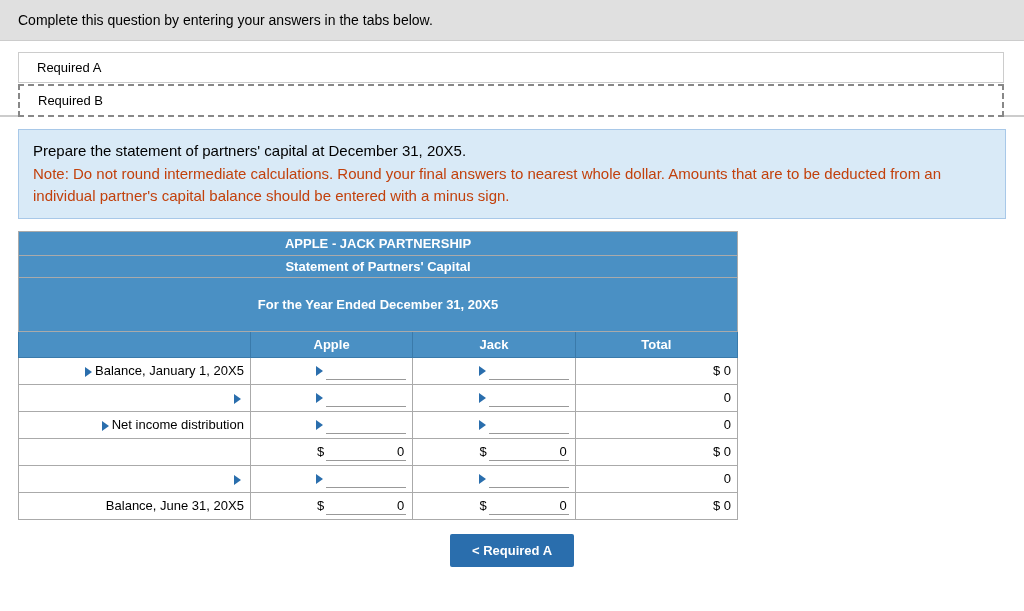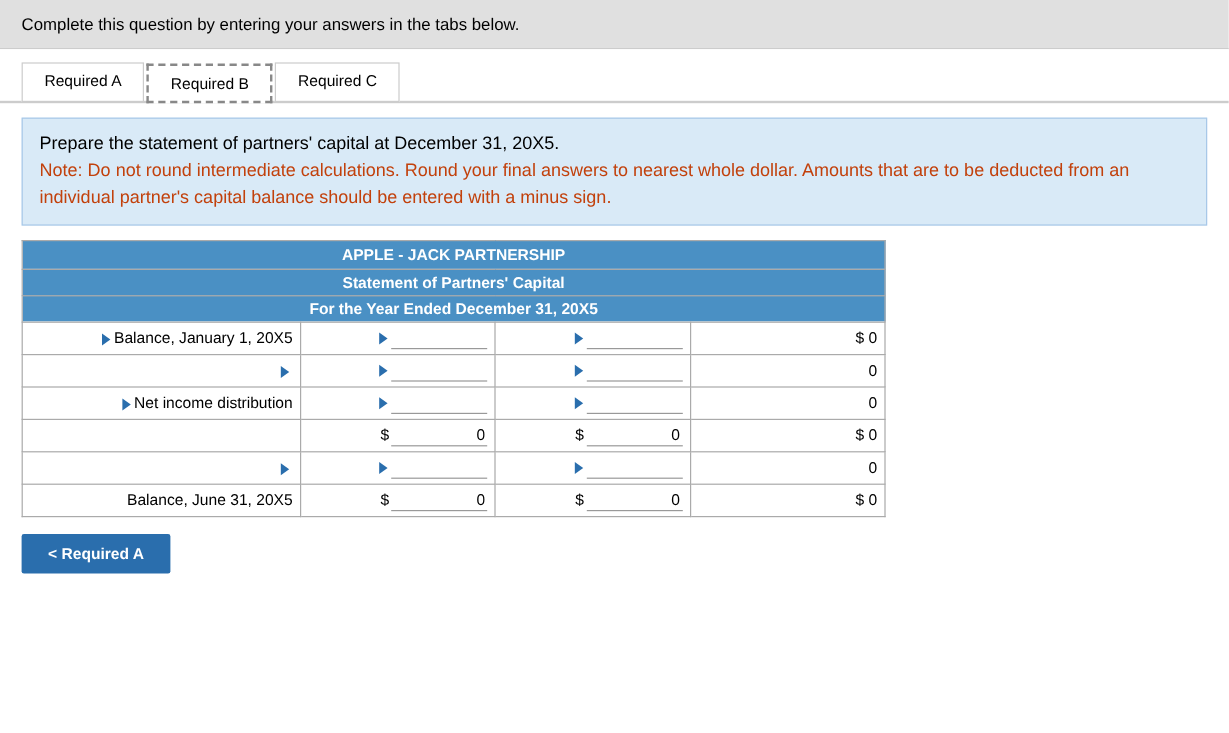--- a/index.html
+++ b/index.html
@@ -18,20 +18,21 @@
       font-size: 14px;
       border-bottom: 1px solid #ccc;
     }
 
     .tabs-area {
       display: flex;
       gap: 0;
       padding: 10px 18px 0 18px;
       border-bottom: 2px solid #ccc;
       background: #fff;
+      flex-direction: column;
     }
 
     .tab {
       padding: 7px 18px;
       border: 1px solid #ccc;
       background: #fff;
       cursor: pointer;
       font-size: 13px;
       margin-right: 2px;
       position: relative;
@@ -82,21 +83,21 @@
       text-align: center;
       font-weight: bold;
       padding: 3px;
       background: #4a90c4;
       color: #fff;
     }
 
     .partnership-table .header-date {
       text-align: center;
       font-weight: bold;
-      padding: 3px;
+      padding: 19px;
       background: #4a90c4;
       color: #fff;
     }
 
     .partnership-table .col-headers th {
       background: #4a90c4;
       color: #fff;
       text-align: center;
       font-weight: bold;
       padding: 5px 8px;
@@ -149,20 +150,21 @@
       border-bottom: 1px solid #999;
       text-align: right;
       font-size: 13px;
       padding: 1px 2px;
       outline: none;
       background: transparent;
     }
 
     .nav-buttons {
       display: flex;
+      justify-content: center;
       gap: 0;
       margin: 14px 18px;
     }
 
     .nav-btn {
       background: #2a6ead;
       color: #fff;
       border: none;
       padding: 9px 22px;
       font-size: 13px;
@@ -189,41 +191,44 @@
   <span>Complete this question by entering your answers in the tabs below.</span>
 </div>
 
 <div class="tabs-area">
   <div class="tab">
     <span>Required A</span>
   </div>
   <div class="tab active">
     <span>Required B</span>
   </div>
-  <div class="tab">
-    <span>Required C</span>
-  </div>
 </div>
 
 <div class="instructions-box">
   <span>Prepare the statement of partners' capital at December 31, 20X5.</span><br>
   <span class="note">Note: Do not round intermediate calculations. Round your final answers to nearest whole dollar. Amounts that are to be deducted from an individual partner's capital balance should be entered with a minus sign.</span>
 </div>
 
 <div class="table-container">
   <table class="partnership-table">
     <thead>
       <tr>
         <td colspan="4" class="header-title">APPLE - JACK PARTNERSHIP</td>
       </tr>
       <tr>
         <td colspan="4" class="header-subtitle">Statement of Partners' Capital</td>
       </tr>
       <tr>
         <td colspan="4" class="header-date">For the Year Ended December 31, 20X5</td>
+      </tr>
+      <tr class="col-headers">
+        <th class="left-col"></th>
+        <th>Apple</th>
+        <th>Jack</th>
+        <th>Total</th>
       </tr>
     </thead>
     <tbody>
 
       <tr>
         <td class="label-cell">
           <span class="tri"></span><span>Balance, January 1, 20X5</span>
         </td>
         <td class="input-cell">
           <span class="tri"></span><input class="input-field" type="text" value="" style="">

